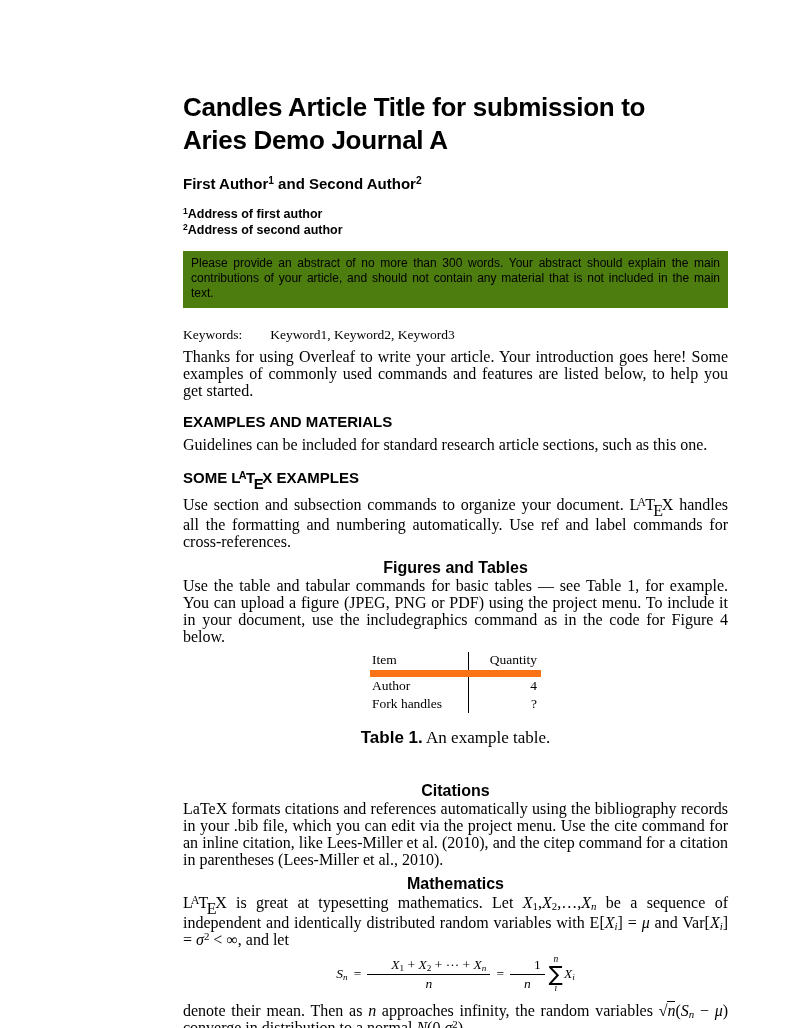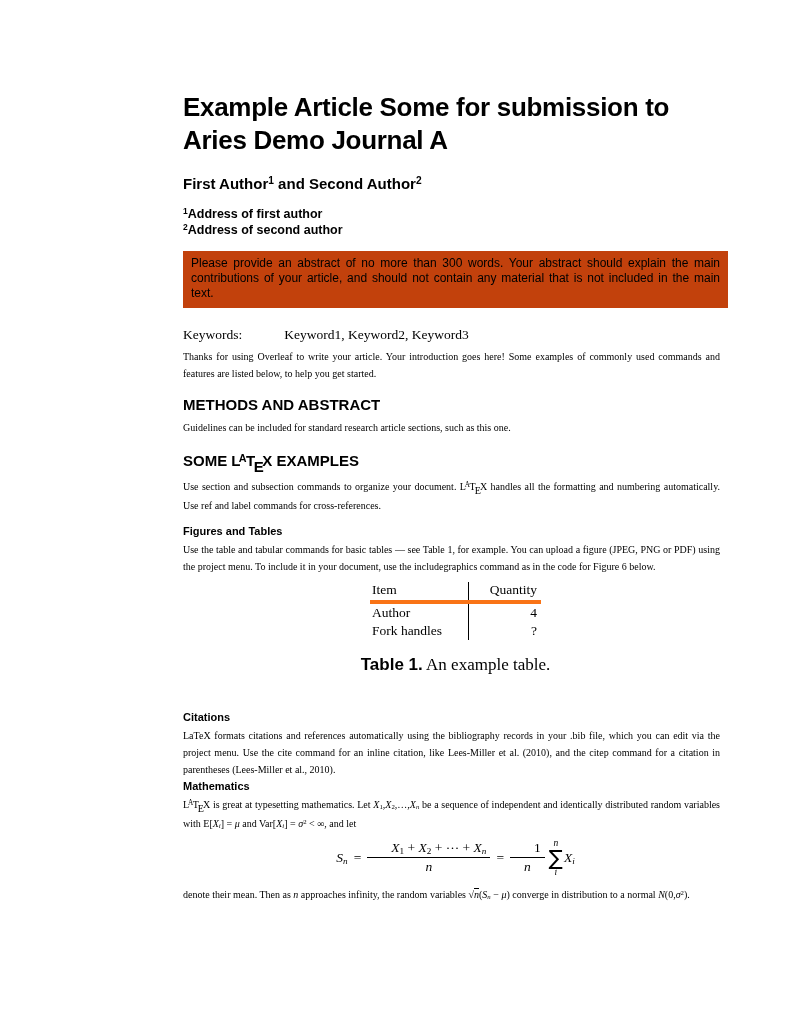--- a/index.html
+++ b/index.html
@@ -7,45 +7,45 @@
   .content{margin-left:183px;width:545px;}
 
   
   .title{font-family:"Liberation Sans",sans-serif;font-weight:bold;font-size:26px;line-height:33px;letter-spacing:-0.3px;padding-top:74px;}
   .title span{display:block;}
   .byline{font-family:"Liberation Sans",sans-serif;font-weight:bold;font-size:15px;margin-top:12px;}
   .affiliations{font-family:"Liberation Sans",sans-serif;font-weight:bold;font-size:12.5px;line-height:16px;margin-top:14px;}
 
   
   .sec-h{font-family:"Liberation Sans",sans-serif;font-weight:bold;font-size:15px;line-height:18px;margin:0;}
-  .sub-h{font-family:"Liberation Sans",sans-serif;font-weight:bold;font-size:11px;line-height:17px;margin:0;}
+  .sub-h{font-family:"Liberation Sans",sans-serif;font-weight:bold;font-size:16px;line-height:17px;margin:0;text-align:center;}
 
   
-  .body-p{font-family:"Liberation Serif",serif;font-size:10px;line-height:17px;text-align:justify;margin:5px 8px 0 0;}
+  .body-p{font-family:"Liberation Serif",serif;font-size:16px;line-height:17px;text-align:justify;margin:5px 0 0 0;}
 
   .abstract-h{margin-top:24px;}
   .abstract-box{margin-top:13px;padding:5px 8px 7px 8px;font-family:"Liberation Sans",sans-serif;font-size:12px;line-height:15px;text-align:justify;}
   .keywords{margin-top:19px;font-family:"Liberation Serif",serif;font-size:13.5px;display:flex;}
-  .keywords .kw-label{margin-right:42px;}
+  .keywords .kw-label{margin-right:28px;}
 
   .intro-h{margin-top:33px;}
   .methods-h{margin-top:14px;}
   .latex-h{margin-top:14px;}
   .figtab-h{margin-top:9px;}
   .figtab-p{margin-top:1px;}
   .cit-h{margin-top:34px;}
   .cit-p{margin-top:1px;}
-  .math-h{}
+  .math-h{margin-top:7px;}
   .math-p{margin-top:1px;}
   .post-p{margin-top:9px;}
 
   
   .table-wrap{margin-top:7px;}
   .example-table{border-collapse:collapse;font-family:"Liberation Serif",serif;font-size:13.5px;margin:0 auto;}
-  .example-table th{font-weight:normal;border-bottom:4px solid #f97316;padding:0 0 2px 2px;text-align:left;}
+  .example-table th{font-weight:normal;border-bottom:7px solid #f97316;padding:0 0 2px 2px;text-align:left;}
   .example-table td{padding:1px 0 1px 2px;}
   .example-table th.col-qty,.example-table td.col-qty{border-left:1px solid #000;text-align:right;padding-left:0;padding-right:4px;min-width:68px;}
   .example-table th.col-item,.example-table td.col-item{padding-right:16px;min-width:80px;}
   .table-caption{margin-top:15px;text-align:center;font-size:17px;font-family:"Liberation Serif",serif;}
   .table-caption .cap-label{font-family:"Liberation Sans",sans-serif;font-weight:bold;}
 
   
   .equation{margin-top:7px;display:flex;justify-content:center;align-items:center;font-family:"Liberation Serif",serif;font-size:13.5px;}
   .eq-rel{padding:0 6px;}
   .frac{display:inline-flex;flex-direction:column;align-items:center;line-height:16px;}
@@ -66,48 +66,48 @@
   .latex-logo .lg-a{font-size:0.72em;vertical-align:0.25em;margin-left:-0.16em;margin-right:-0.06em;transform:translateY(-0.12em);}
   .latex-logo .lg-e{vertical-align:-0.21em;margin-left:-0.1em;margin-right:-0.09em;transform:translateY(0.18em);}
 </style>
 </head>
 <body>
 
 <div class="page">
   <div class="content">
 
     <h1 class="title">
-        <span>Example Article Some for submission to</span>
+        <span>Candles Article Title for submission to</span>
         <span>Aries Demo Journal A</span>
       </h1>
 
     <div class="byline"><span>First Author</span><span class="sg-sup">1</span><span> and Second Author</span><span class="sg-sup">2</span></div>
 
     <div class="affiliations">
       <div><span class="sg-sup">1</span><span>Address of first author</span></div>
       <div><span class="sg-sup">2</span><span>Address of second author</span></div>
     </div>
 
-    <div class="abstract-box" style="background: #c2410c;">Please provide an abstract of no more than 300 words. Your abstract should explain the main contributions of your article, and should not contain any material that is not included in the main text.</div>
+    <div class="abstract-box" style="background: #4d7c0f;">Please provide an abstract of no more than 300 words. Your abstract should explain the main contributions of your article, and should not contain any material that is not included in the main text.</div>
 
     <div class="keywords">
       <span class="kw-label">Keywords:</span>
       <span>Keyword1, Keyword2, Keyword3</span>
     </div>
 
     <p class="body-p">Thanks for using Overleaf to write your article. Your introduction goes here! Some examples of commonly used commands and features are listed below, to help you get started.</p>
 
-    <h2 class="sec-h methods-h">METHODS AND ABSTRACT</h2>
+    <h2 class="sec-h methods-h">EXAMPLES AND MATERIALS</h2>
     <p class="body-p">Guidelines can be included for standard research article sections, such as this one.</p>
 
     <h2 class="sec-h latex-h"><span>SOME </span><span><span class="latex-logo"><span>L</span><span class="lg-a">A</span><span>T</span><span class="lg-e">E</span><span>X</span></span></span><span> EXAMPLES</span></h2>
     <p class="body-p"><span>Use section and subsection commands to organize your document. </span><span class="latex-logo"><span>L</span><span class="lg-a">A</span><span>T</span><span class="lg-e">E</span><span>X</span></span><span> handles all the formatting and numbering automatically. Use ref and label commands for cross-references.</span></p>
 
     <h3 class="sub-h figtab-h">Figures and Tables</h3>
-    <p class="body-p figtab-p">Use the table and tabular commands for basic tables — see Table 1, for example. You can upload a figure (JPEG, PNG or PDF) using the project menu. To include it in your document, use the includegraphics command as in the code for Figure 6 below.</p>
+    <p class="body-p figtab-p">Use the table and tabular commands for basic tables — see Table 1, for example. You can upload a figure (JPEG, PNG or PDF) using the project menu. To include it in your document, use the includegraphics command as in the code for Figure 4 below.</p>
 
     <div class="table-wrap">
       <table class="example-table">
         <thead>
           <tr>
             <th class="col-item">Item</th>
             <th class="col-qty">Quantity</th>
           </tr>
         </thead>
         <tbody>

